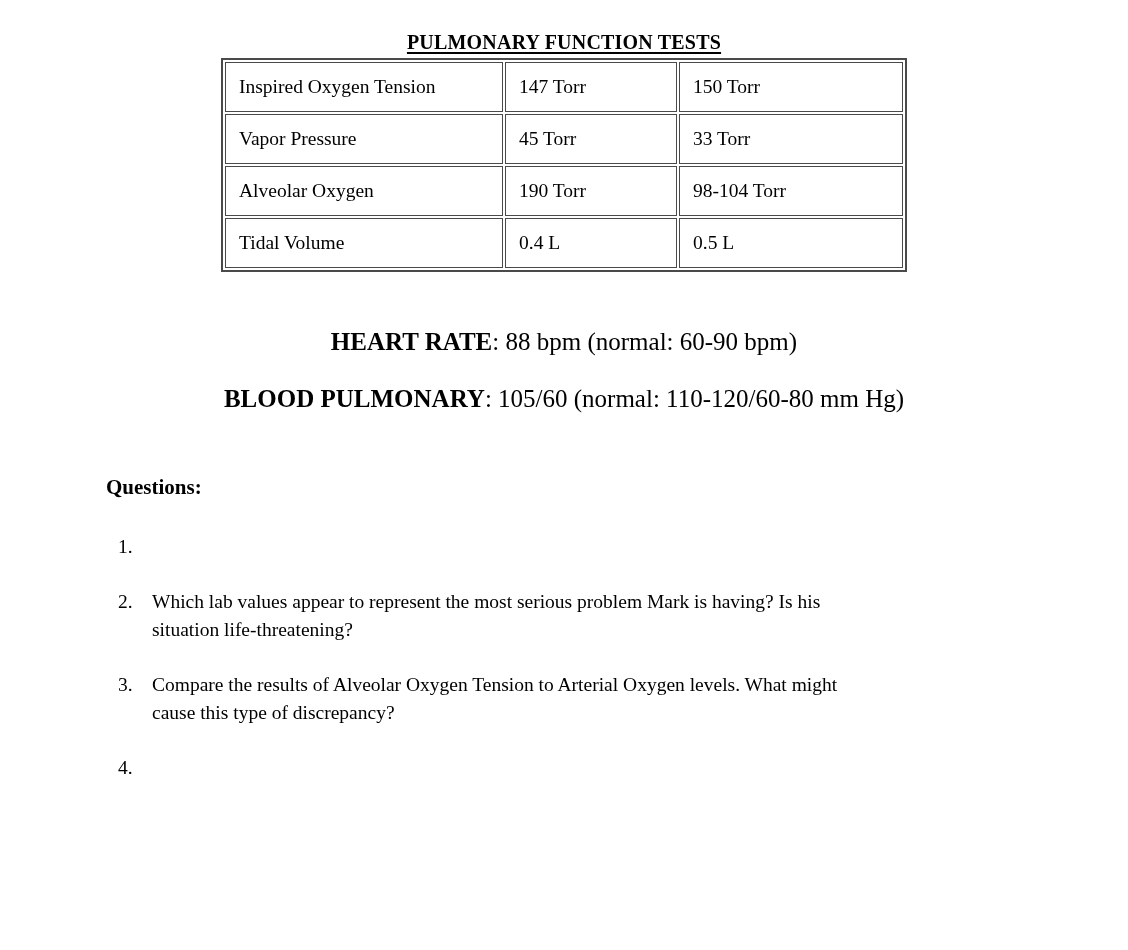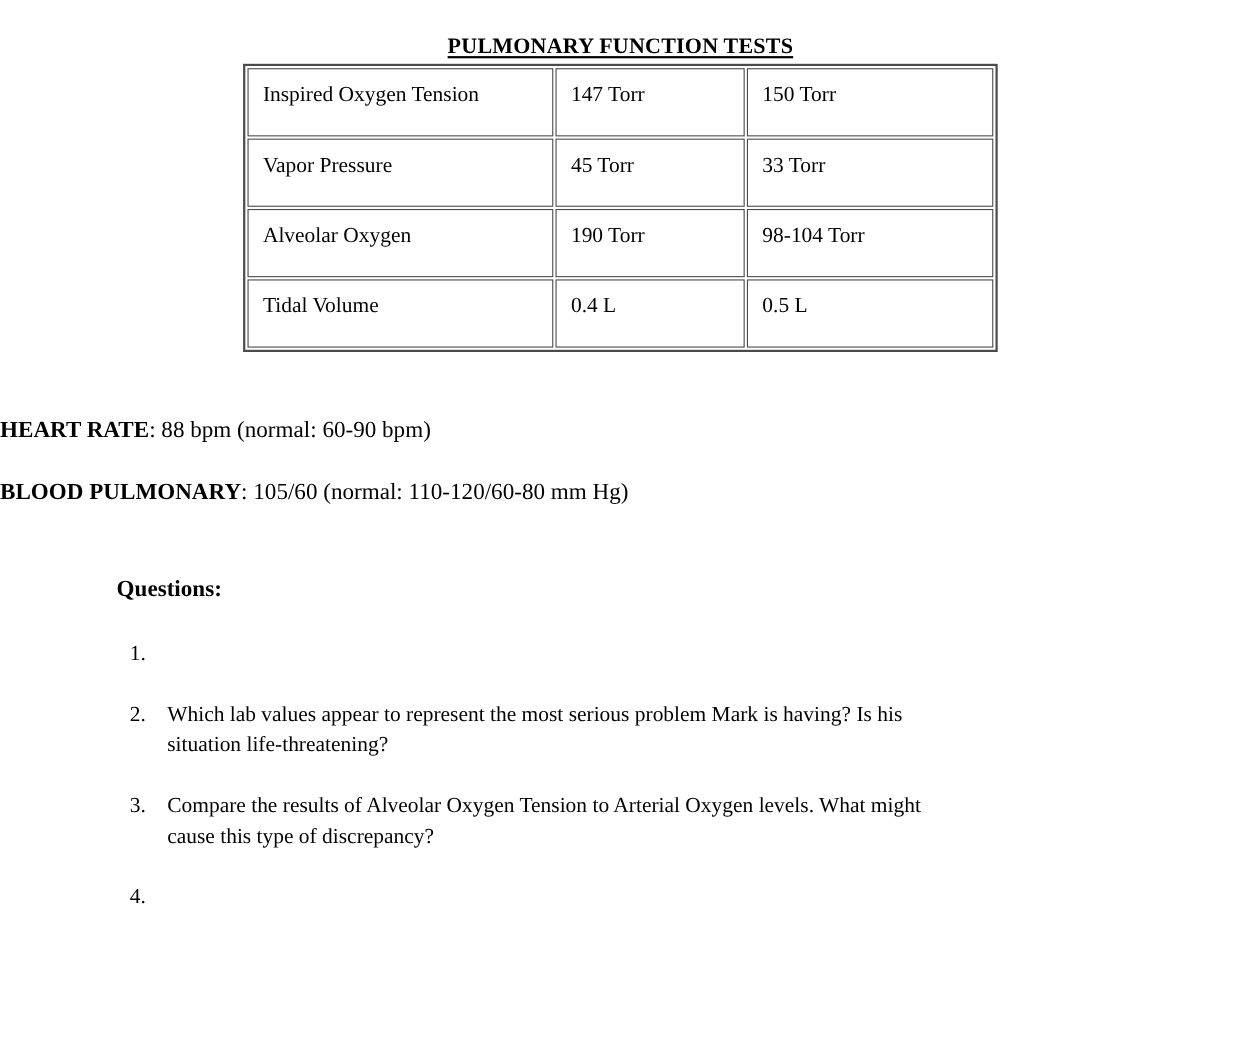--- a/index.html
+++ b/index.html
@@ -31,33 +31,33 @@
     border-collapse: separate;
     border-spacing: 2px;
     border: 2px solid #4a4a4a;
     background: #ffffff;
     table-layout: fixed;
   }
   table.pft td {
     border: 1px solid #4a4a4a;
     height: 48px;
     font-size: 19.5px;
-    padding: 0 0 12px 13px;
+    padding: 0 0 0 13px;
     vertical-align: middle;
     background: #ffffff;
     white-space: nowrap;
     overflow: hidden;
   }
   .col-param { width: 278px; }
   .col-meas  { width: 172px; }
   .col-norm  { width: 224px; }
 
   .vital-line {
-    text-align: left;
-    font-size: 21px;
+    text-align: center;
+    font-size: 25px;
     line-height: 24px;
   }
   .vital-line .vital-label { font-weight: bold; }
   #heart-rate-line { margin-top: 58px; }
   #blood-pressure-line { margin-top: 33px; }
 
   .questions-heading {
     margin: 63px 0 0 106px;
     font-size: 21px;
     font-weight: bold;

